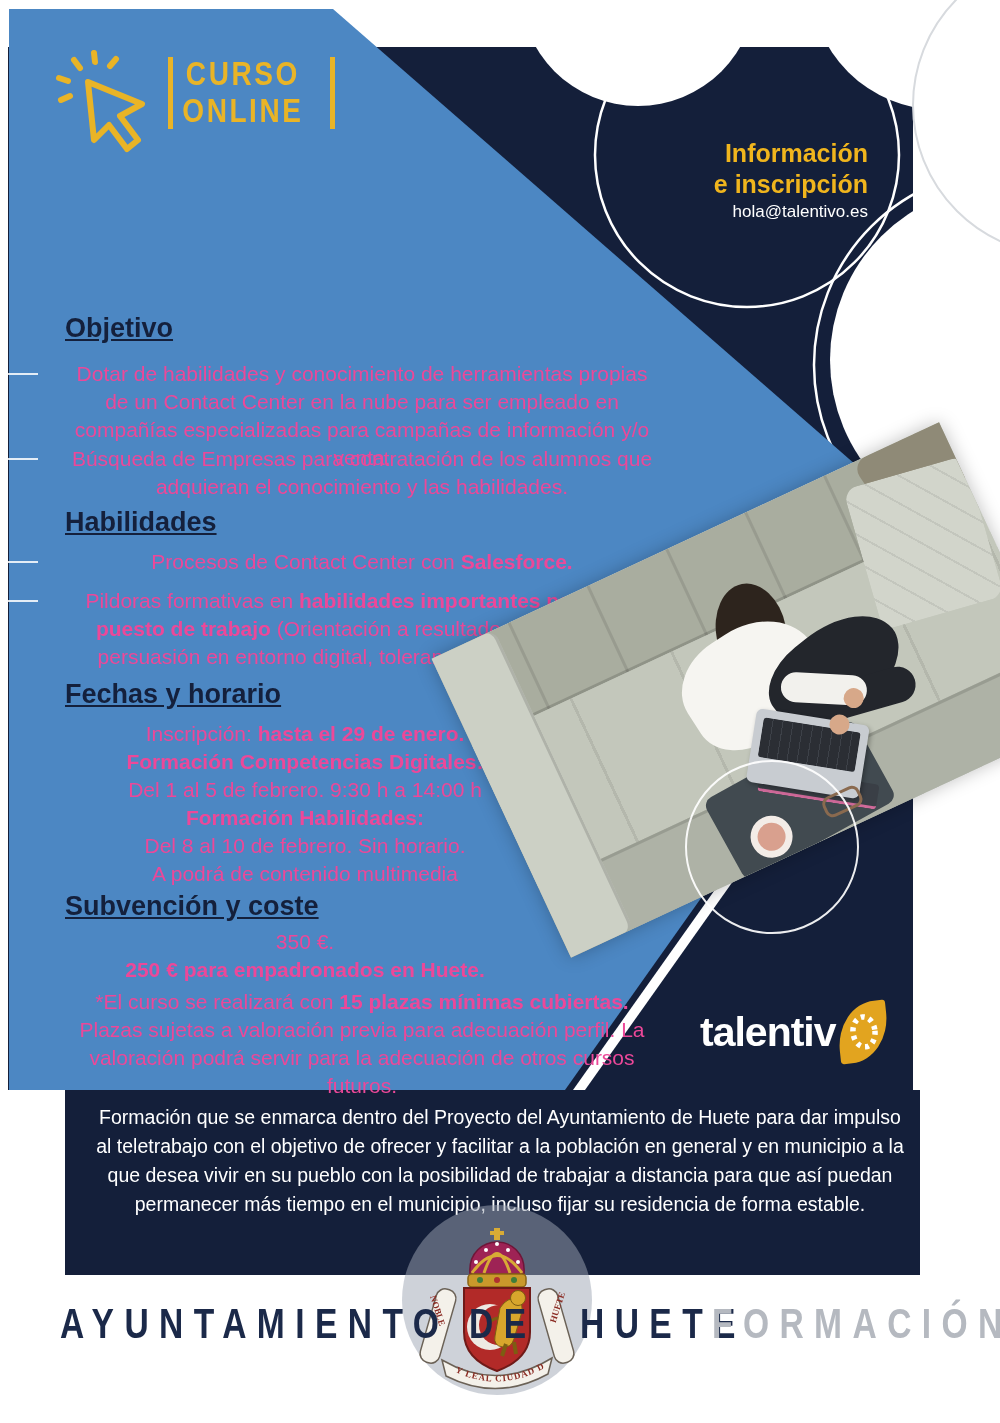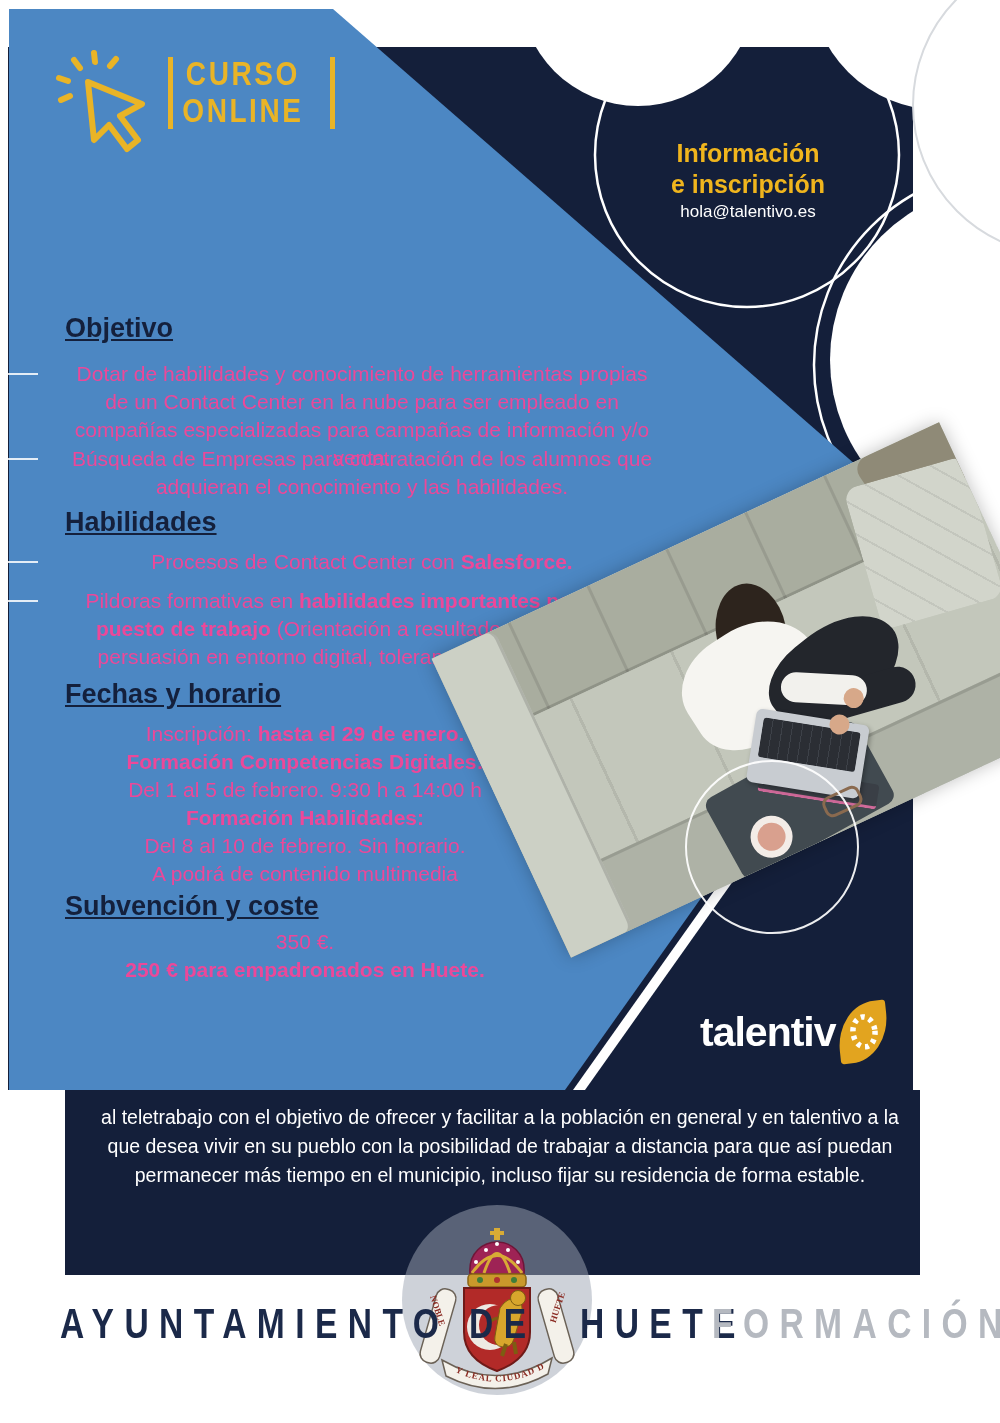--- a/index.html
+++ b/index.html
@@ -15,21 +15,21 @@
   
   .tick{left:6px;width:32px;height:2px;background:rgba(255,255,255,.85);}
   
   .badge-bar{width:5px;height:72px;background:#e9b427;top:57px;}
   .badge-text{left:180px;top:55px;width:148px;text-align:center;color:#e9b427;
      font-weight:700;font-size:33px;line-height:37px;letter-spacing:3px;
      transform:scaleX(.85);transform-origin:left top;}
   
   .title{left:63px;top:186px;color:#fff;font-weight:800;font-size:48px;line-height:57px;letter-spacing:.5px;}
   
-  .info{left:628px;top:138px;width:240px;text-align:center;}
+  .info{left:628px;top:138px;width:240px;text-align:right;}
   .info-h{color:#f0b51d;font-weight:800;font-size:25px;line-height:31px;}
   .info-mail{color:#fff;font-size:17px;margin-top:2px;}
   
   .h2{color:#14203c;font-weight:800;font-size:27px;text-decoration:underline;}
   .body-t{color:#ec4899;font-size:21px;line-height:28px;text-align:center;}
   .b{font-weight:700;}
   .sec{left:65px;width:594px;}
   
   .photo{left:475px;top:525px;width:560px;height:330px;transform:rotate(-25deg);
      background:linear-gradient(180deg,#c6cabf 0%,#b7bbb0 55%,#a9ada2 100%);
@@ -143,20 +143,21 @@
       <div><span class="b">Formación Habilidades:</span></div>
       <div><span>Del 8 al 10 de febrero. Sin horario.</span></div>
       <div><span>A podrá de contenido multimedia</span></div>
     </div>
 
   <div class="abs sec h2" style="top:891px">Subvención y coste</div>
   <div class="abs sec body-t" style="top:928px;width:480px">
       <div><span>350 €.</span></div>
       <div><span class="b">250 € para empadronados en Huete.</span></div>
     </div>
+  <div class="abs sec body-t" style="top:988px"><span>*El curso se realizará con </span><span class="b">15 plazas mínimas cubiertas.</span><span> Plazas sujetas a valoración previa para adecuación perfil. La valoración podrá servir para la adecuación de otros cursos futuros.</span></div>
 
   <div class="abs photo">
     <div class="ph backrest"></div>
     <div class="ph seat"></div>
     <div class="ph skirt"></div>
     <div class="ph armrest"></div>
     <div class="ph blanket"></div>
     <div class="ph pillow"></div>
     <div class="ph tray"></div>
     <div class="ph hair"></div>
@@ -180,21 +181,22 @@
   <div class="abs brand">
     <span class="brand-word">talentiv</span>
     <span class="leaf">
       <svg width="50" height="60" viewBox="0 0 50 60" style="position:absolute;left:0;top:0">
         <ellipse cx="26" cy="30" rx="11" ry="15" fill="none" stroke="#ffffff" stroke-width="5.5" stroke-dasharray="4 4.5"></ellipse>
       </svg>
     </span>
   </div>
 
   <div class="abs fnote">
-      <div>al teletrabajo con el objetivo de ofrecer y facilitar a la población en general y en talentivo a la</div>
+      <div>Formación que se enmarca dentro del Proyecto del Ayuntamiento de Huete para dar impulso</div>
+      <div>al teletrabajo con el objetivo de ofrecer y facilitar a la población en general y en municipio a la</div>
       <div>que desea vivir en su pueblo con la posibilidad de trabajar a distancia para que así puedan</div>
       <div>permanecer más tiempo en el municipio, incluso fijar su residencia de forma estable.</div>
     </div>
 
   <div class="abs halo"></div>
   <svg class="abs" style="left:412px;top:1222px" width="170" height="180" viewBox="0 0 170 180">
 
     <path d="M58,52 C56,30 72,20 85,20 C98,20 114,30 112,52 Z" fill="#9e2355" stroke="#6e1638" stroke-width="1.5"></path>
     <path d="M60,51 Q85,16 110,51" fill="none" stroke="#d8ab35" stroke-width="3"></path>
     <path d="M72,51 Q85,12 98,51" fill="none" stroke="#d8ab35" stroke-width="3"></path>

